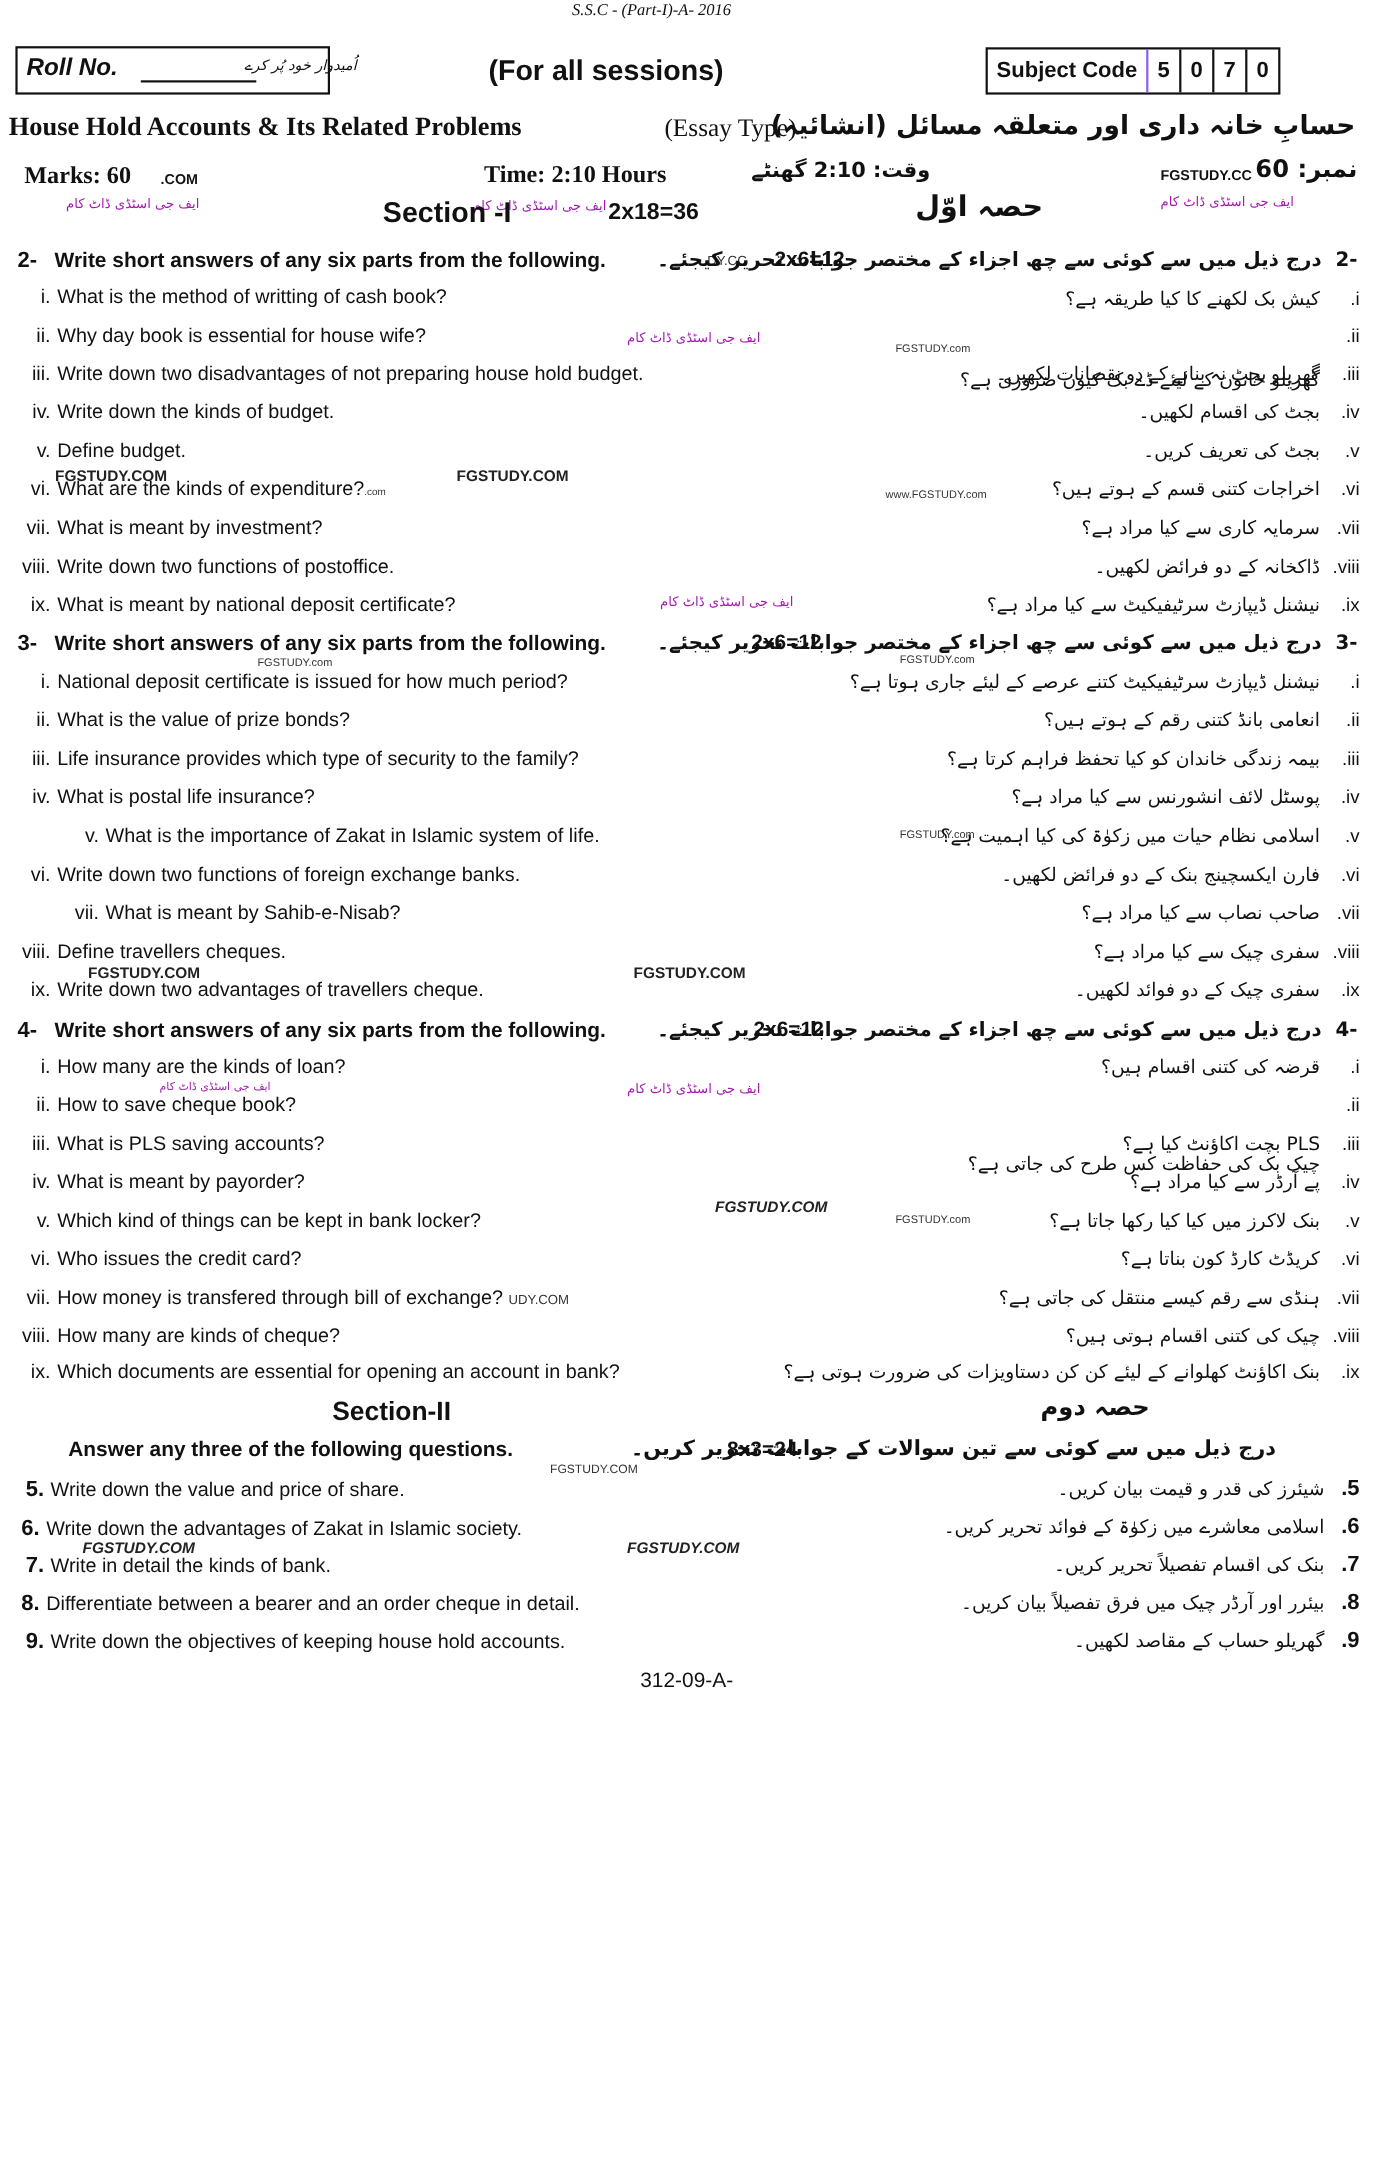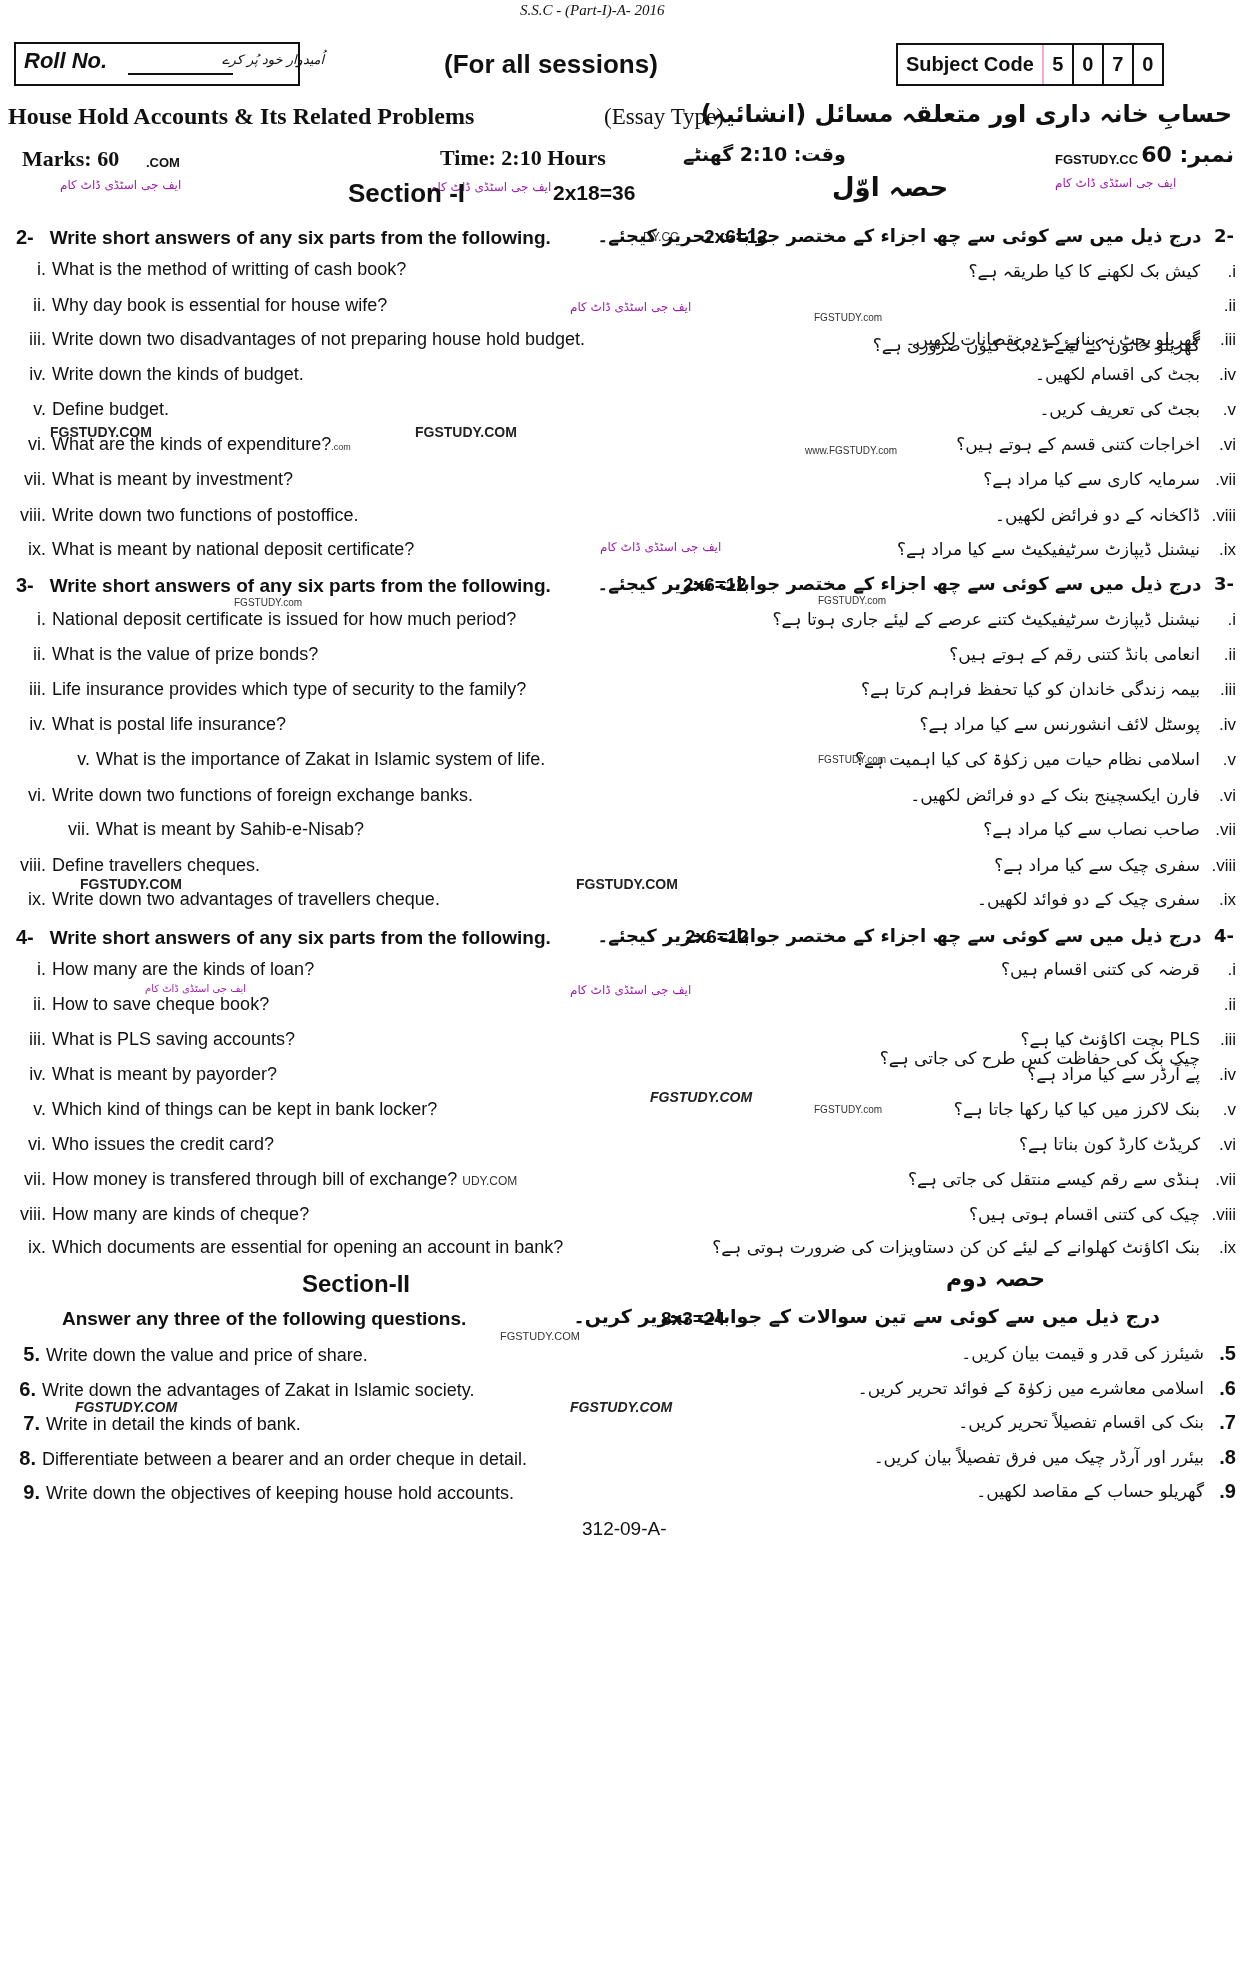--- a/index.html
+++ b/index.html
@@ -13,21 +13,21 @@
   .top-ref { left:520px; top:2px; font-family:"Liberation Serif", serif; font-style:italic; font-size:15px; }
 
   .roll-box { left:14px; top:42px; width:286px; height:44px; border:2px solid #111; box-sizing:border-box; }
   .roll-label { left:24px; top:48px; font-size:22px; font-weight:bold; font-style:italic; }
   .roll-line { left:128px; top:73px; width:105px; border-bottom:2px solid #111; }
   .roll-urdu { left:222px; top:52px; font-size:13px; font-style:italic; direction:rtl; font-family:"DejaVu Sans", sans-serif; }
 
   .sessions { left:444px; top:49px; font-size:26px; font-weight:bold; }
 
   .code-box { left:896px; top:43px; height:43px; border:2px solid #111; box-sizing:border-box; display:flex; }
-  .code-label { padding:0 8px; font-size:20px; font-weight:bold; line-height:39px; border-right:2px solid #f9a8d4; }
+  .code-label { padding:0 8px; font-size:20px; font-weight:bold; line-height:39px; border-right:2px solid #8b5cf6; }
   .code-cell { width:28px; text-align:center; font-size:20px; font-weight:bold; line-height:39px; border-right:2px solid #111; }
   .code-cell:last-child { border-right:none; }
 
   .title-en { left:8px; top:103px; font-family:"Liberation Serif", serif; font-weight:bold; font-size:24px; }
   .title-type { left:604px; top:104px; font-family:"Liberation Serif", serif; font-size:23px; }
   .title-ur { right:18px; top:100px; font-size:24px; font-weight:bold; direction:rtl; font-family:"DejaVu Sans", sans-serif; }
 
   .marks-en { left:22px; top:146px; font-family:"Liberation Serif", serif; font-weight:bold; font-size:22px; }
   .marks-wm { left:146px; top:155px; font-size:13px; font-weight:bold; }
   .time-en { left:440px; top:145px; font-family:"Liberation Serif", serif; font-weight:bold; font-size:22px; }

